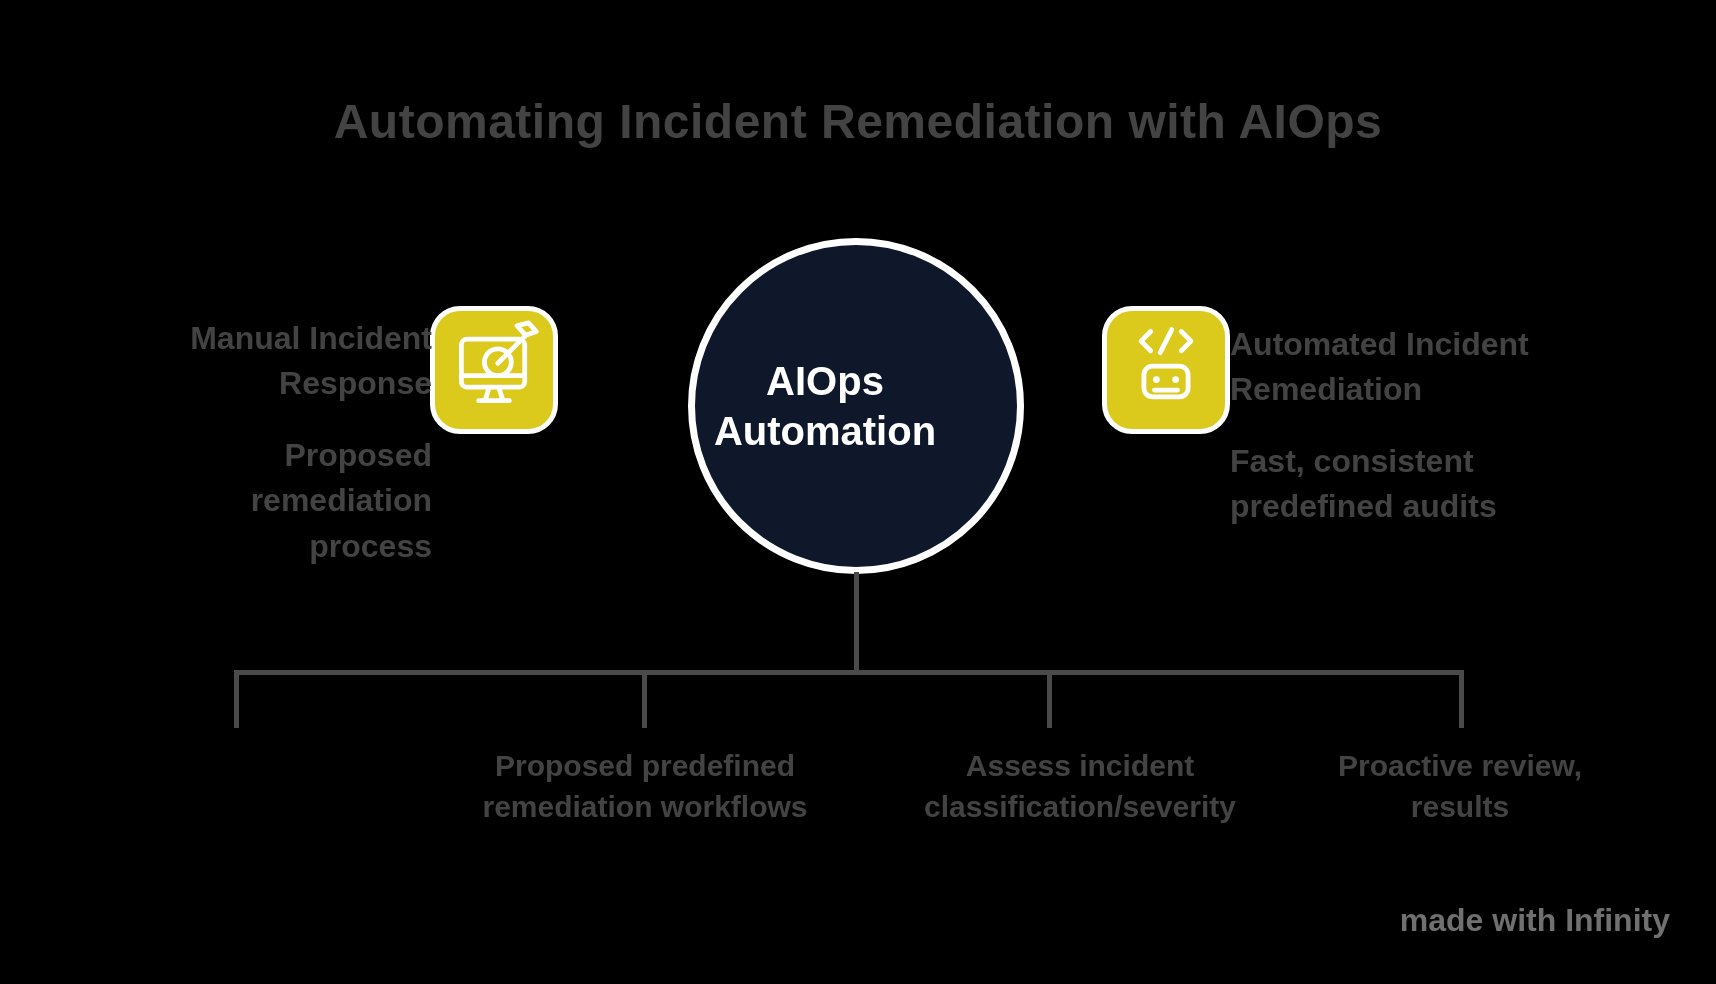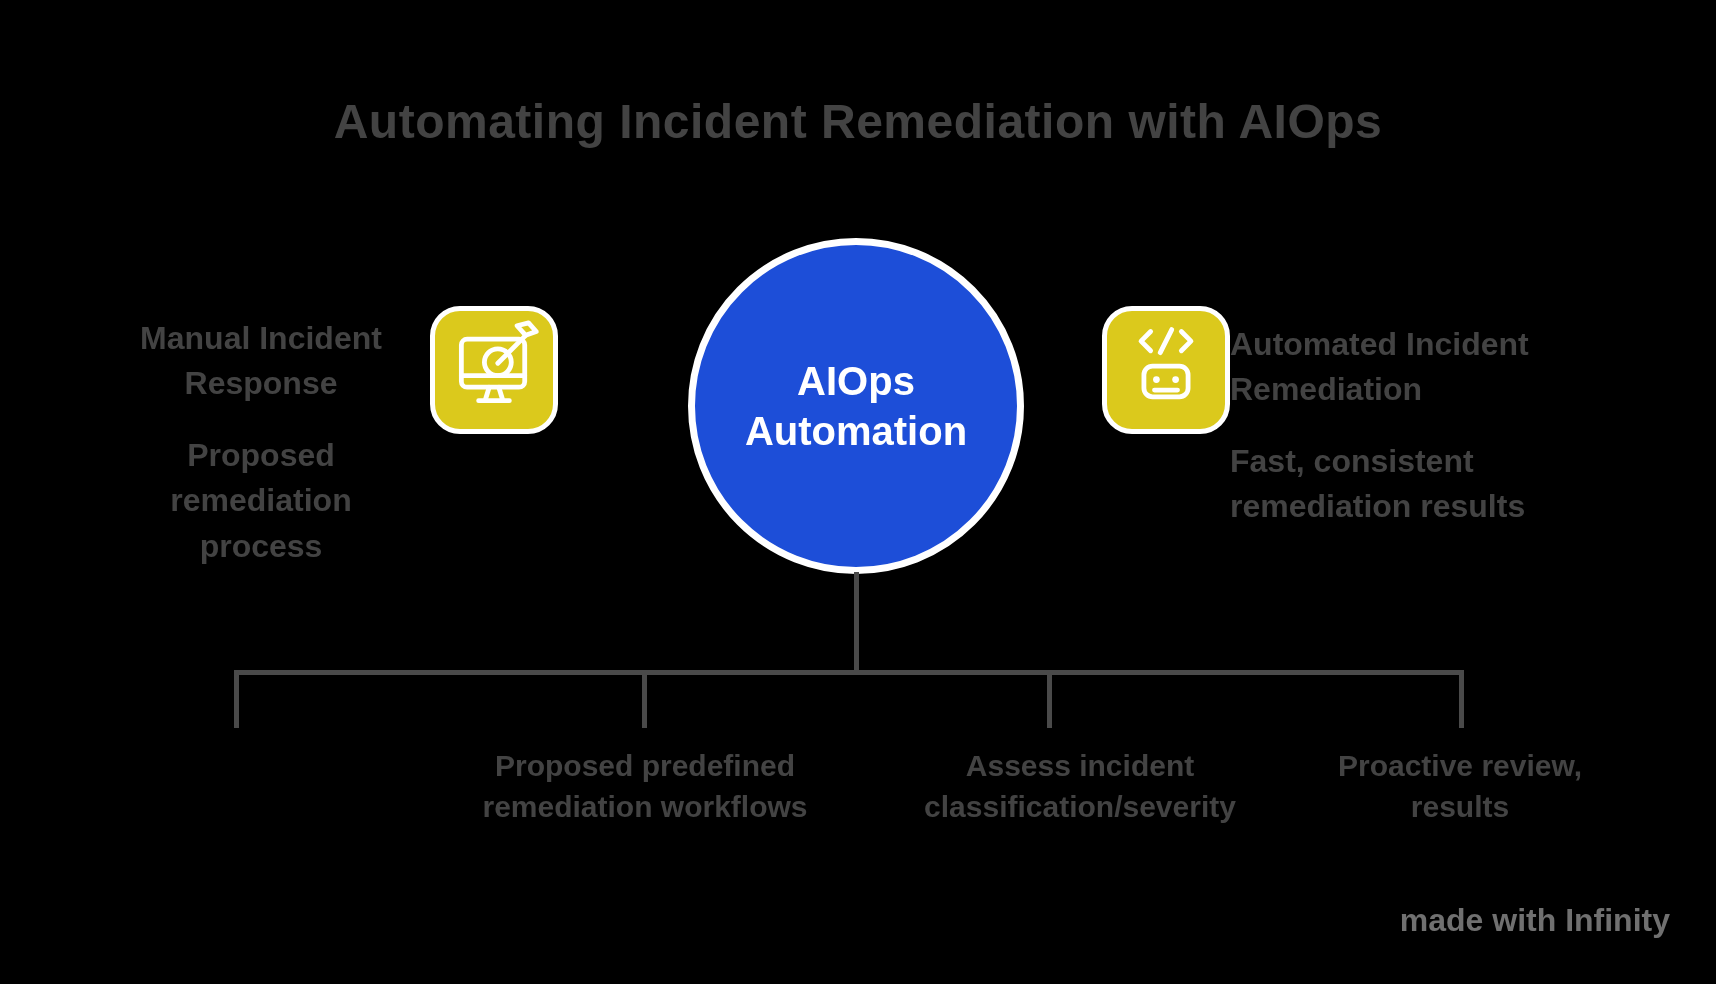--- a/index.html
+++ b/index.html
@@ -7,35 +7,35 @@
     position:relative;width:1716px;height:984px;background:#000000;
     font-family:Liberation Sans, sans-serif;overflow:hidden;
   }
   .abs{position:absolute;}
   #title{
     left:0;top:94px;width:100%;text-align:center;
     font-size:48px;font-weight:bold;color:#434343;letter-spacing:.5px;
   }
   #center-circle{
     left:688px;top:238px;width:336px;height:336px;border-radius:50%;
-    background:#1d4ed8;border:7px solid #ffffff;box-sizing:border-box;
-    display:flex;align-items:center;justify-content:center;text-align:center;
+    background:#0f172a;border:7px solid #ffffff;box-sizing:border-box;
+    display:flex;align-items:center;text-align:center;
   }
   #center-circle .label{
     width:260px;color:#ffffff;font-size:40px;font-weight:bold;line-height:1.25;
   }
   .conn{background:#4a4a4a;}
   .icon-card{
     width:128px;height:128px;border-radius:30px;background:#dbc91c;
     border:5px solid #ffffff;box-sizing:border-box;
     display:flex;align-items:center;justify-content:center;
   }
   .side-text{color:#434343;font-size:32px;font-weight:bold;line-height:1.42;}
   .side-text p{margin:0 0 26px 0;}
-  #left-text{left:105px;top:316px;width:312px;text-align:center;}
+  #left-text{left:120px;top:316px;width:312px;text-align:right;}
   #right-text{left:1230px;top:322px;width:300px;text-align:left;}
   .branch-label{
     top:745px;width:350px;text-align:center;color:#434343;
     font-size:30px;font-weight:bold;line-height:1.38;
   }
   #watermark{
     right:46px;top:902px;color:#707070;font-size:32px;font-weight:bold;
   }
 </style>
 </head>
@@ -76,21 +76,21 @@
         <rect x="27" y="48" width="46" height="32" rx="9"></rect>
         <circle cx="40" cy="62" r="3.5" fill="#ffffff" stroke="none"></circle>
         <circle cx="60" cy="62" r="3.5" fill="#ffffff" stroke="none"></circle>
         <path d="M38 73 H62"></path>
       </svg>
     </span>
   </div>
 
   <div id="right-text" class="abs side-text">
     <p>Automated Incident Remediation</p>
-    <p>Fast, consistent remediation results</p>
+    <p>Fast, consistent predefined audits</p>
   </div>
 
   <div class="abs conn" style="left:854px;top:572px;width:5px;height:102px;"></div>
   <div class="abs conn" style="left:234px;top:670px;width:1230px;height:5px;"></div>
   <div class="abs conn" style="left:234px;top:670px;width:5px;height:58px;"></div>
   <div class="abs conn" style="left:642px;top:670px;width:5px;height:58px;"></div>
   <div class="abs conn" style="left:1047px;top:670px;width:5px;height:58px;"></div>
   <div class="abs conn" style="left:1459px;top:670px;width:5px;height:58px;"></div>
 
   <div class="abs branch-label" style="left:470px;">Proposed predefined remediation workflows</div>

